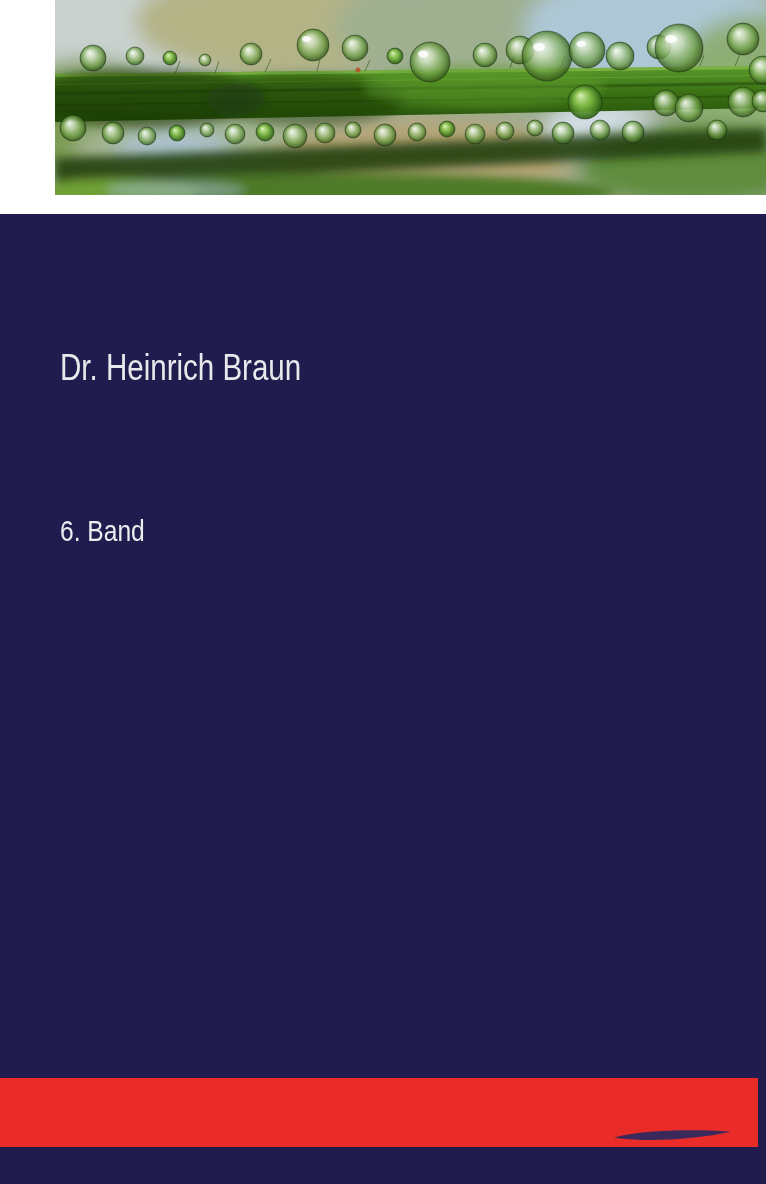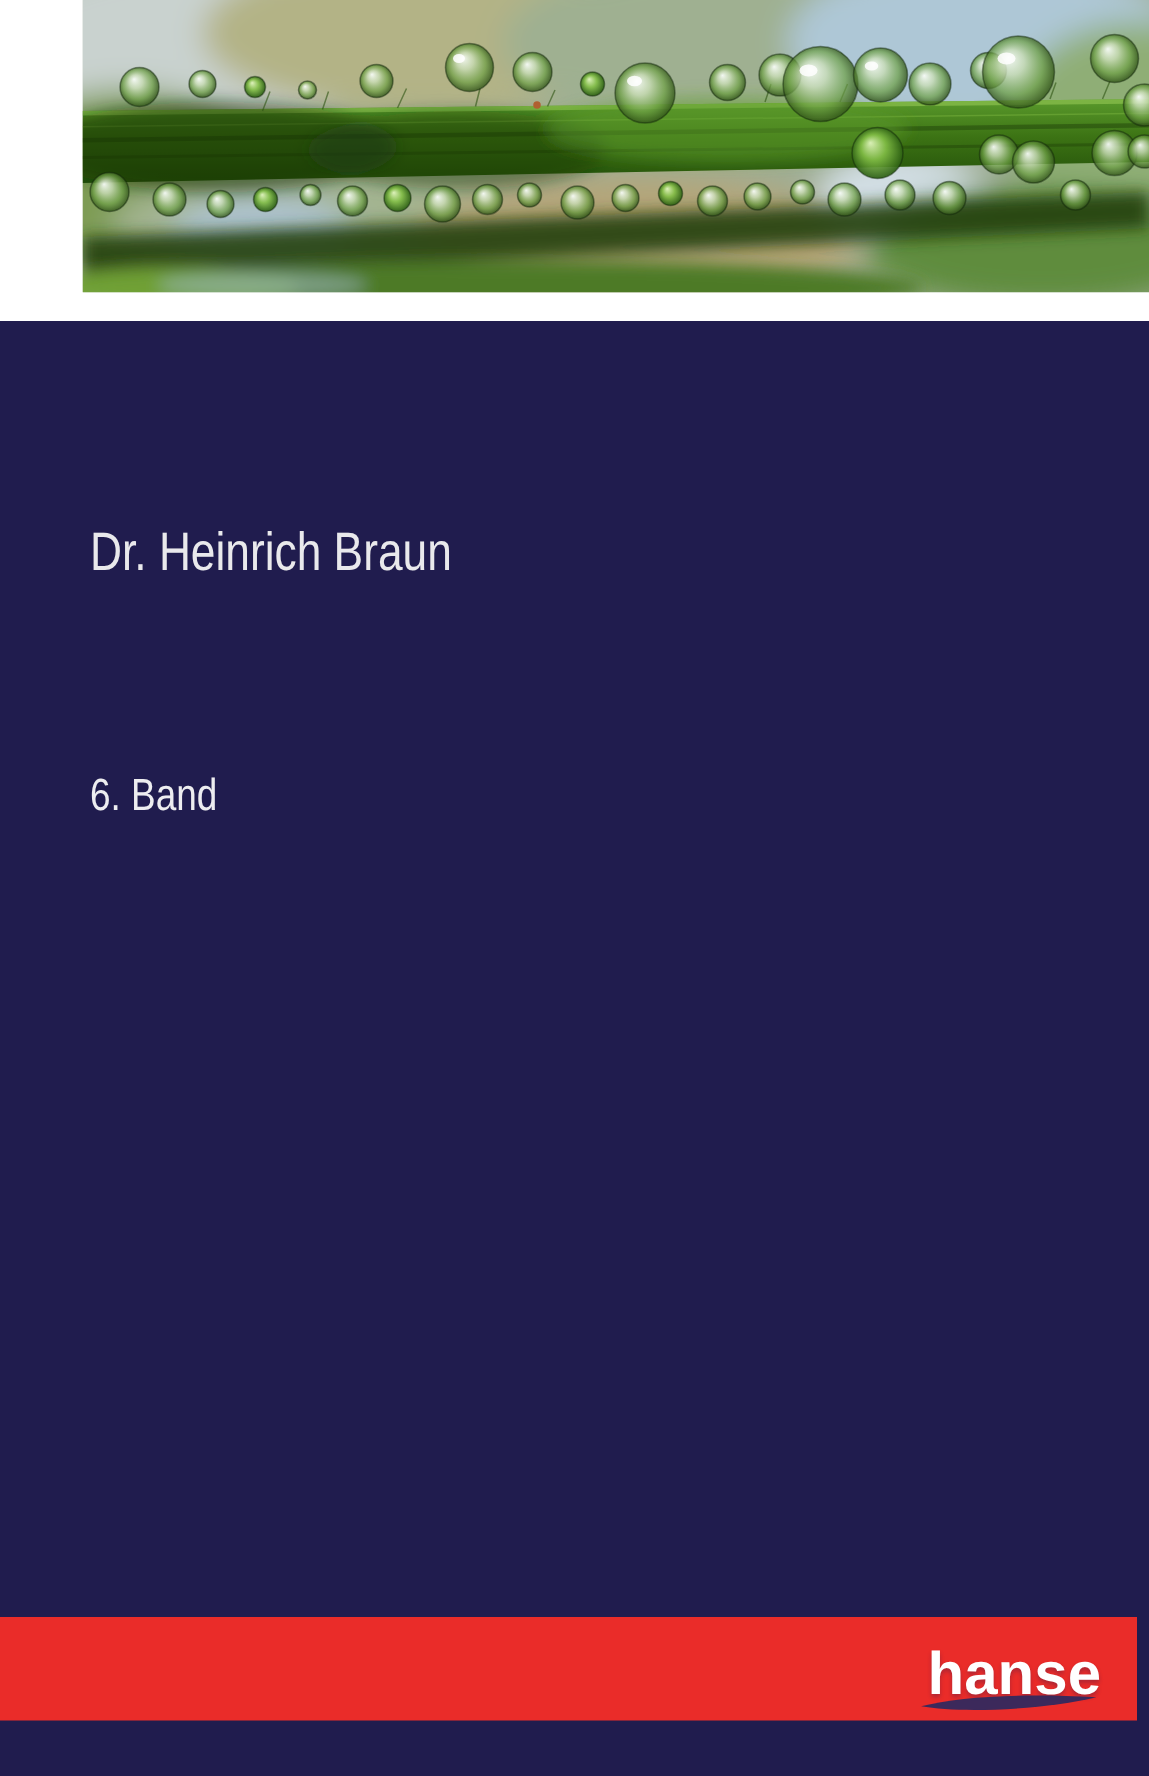--- a/index.html
+++ b/index.html
@@ -208,19 +208,18 @@
     <span class="condensed">Dr. Heinrich Braun</span>
   </div>
 
 
   <div class="subtitle">
     <span class="condensed">6. Band</span>
   </div>
 
   <div class="publisher-band"></div>
 
-  <div class="publisher-logo">hanse</div>
 
   <svg class="logo-swoosh" width="122" height="13" viewBox="0 0 122 13" xmlns="http://www.w3.org/2000/svg">
     <path d="M2,7 C28,1 70,0 119,4 C85,11.5 28,12.5 2,7 Z" fill="var(--swoosh-navy,#2c2960)" opacity="0.92" transform="rotate(-1.5 61 6.5)"></path>
   </svg>
 
 </div>
 
 </body></html>

